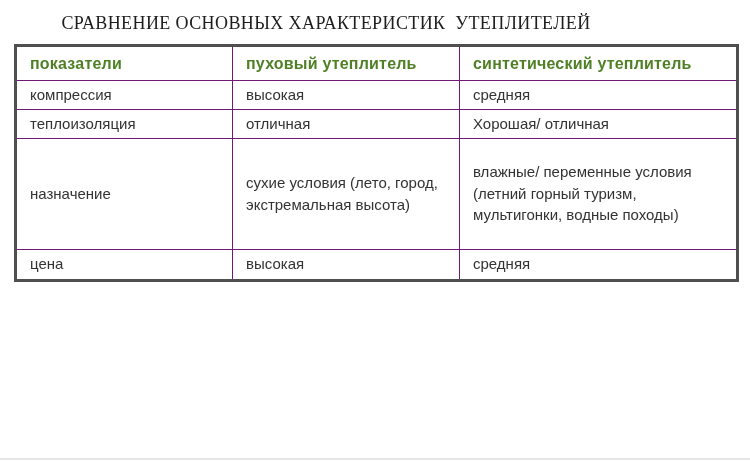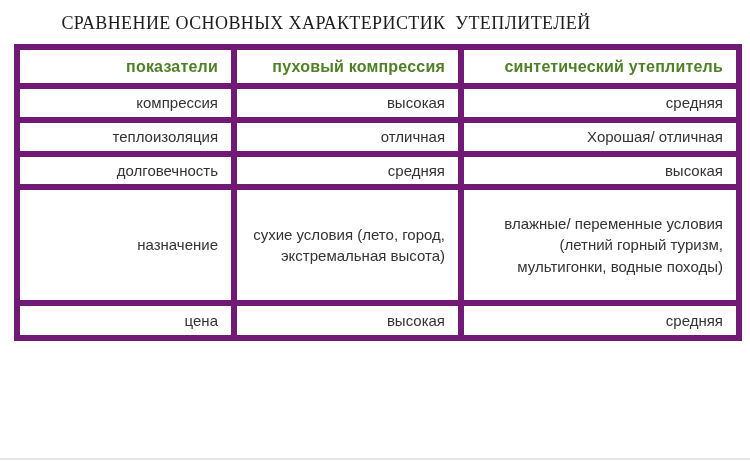--- a/index.html
+++ b/index.html
@@ -37,22 +37,22 @@
     position: absolute;
     top: 44px;
     left: 14px;
     width: 722px;
     border-collapse: collapse;
     border: 3px solid #4f4f4f; 
     table-layout: fixed;
   }
   .cmp-table th,
   .cmp-table td {
-    border: 6px solid #701a75; 
-    text-align: right;
+    border: 1px solid #701a75; 
+    text-align: left;
     vertical-align: middle;
     padding: 3px 13px;
     line-height: 1.45;
     font-size: 15px;
     color: #333333;
     overflow: hidden;
   }
   .cmp-table th {
     height: 27px;
     font-size: 16px;
@@ -88,39 +88,34 @@
 
   <table class="cmp-table">
     <colgroup>
       <col class="col-label">
       <col class="col-down">
       <col class="col-synthetic">
     </colgroup>
     <thead>
       <tr>
         <th>показатели</th>
-        <th>пуховый компрессия</th>
+        <th>пуховый утеплитель</th>
         <th>синтетический утеплитель</th>
       </tr>
     </thead>
     <tbody>
       <tr class="h26">
         <td>компрессия</td>
         <td>высокая</td>
         <td>средняя</td>
       </tr>
       <tr class="h26">
         <td>теплоизоляция</td>
         <td>отличная</td>
         <td>Хорошая/ отличная</td>
-      </tr>
-      <tr class="h26">
-        <td>долговечность</td>
-        <td>средняя</td>
-        <td>высокая</td>
       </tr>
       <tr class="h111">
         <td>назначение</td>
         <td>сухие условия (лето, город, экстремальная высота)</td>
         <td>влажные/ переменные условия (летний горный туризм, мультигонки, водные походы)</td>
       </tr>
       <tr class="h29">
         <td>цена</td>
         <td>высокая</td>
         <td>средняя</td>

